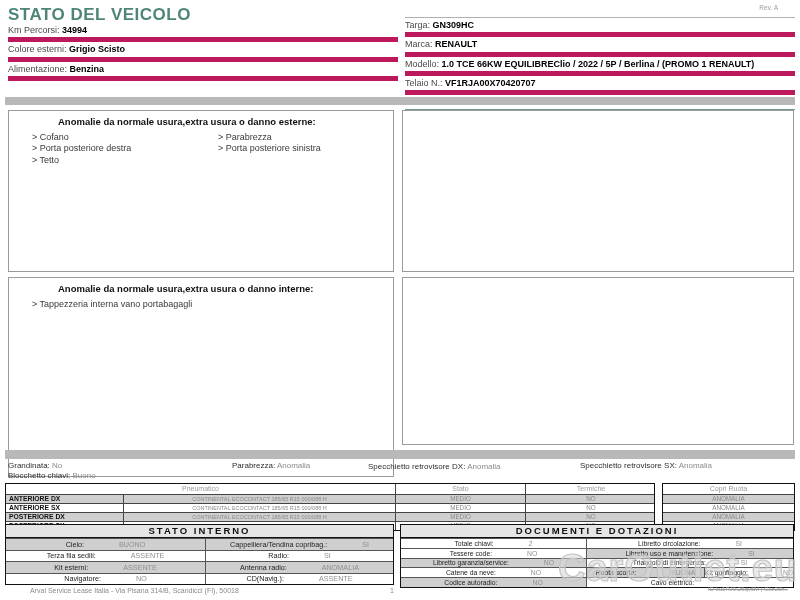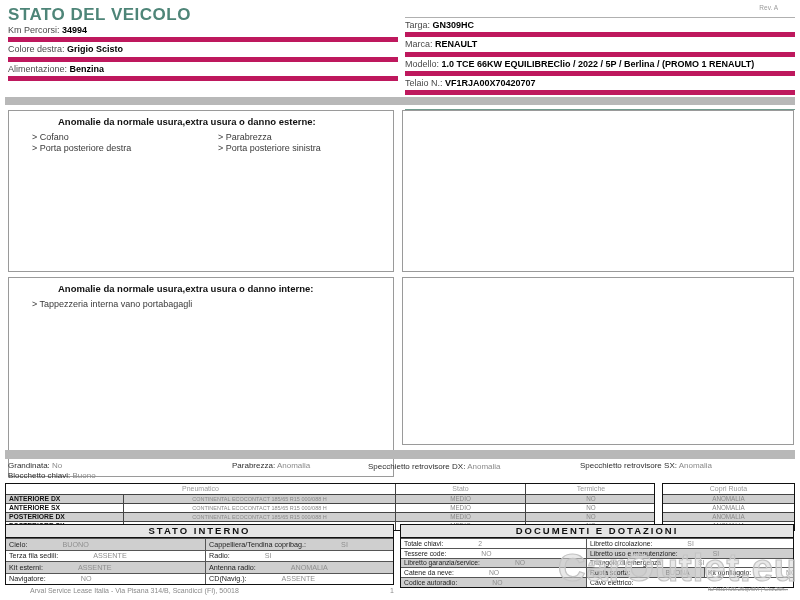--- a/index.html
+++ b/index.html
@@ -70,21 +70,21 @@
   .btable.si{left:5px;width:389px;}
   .btable.doc{left:400px;width:394px;}
   .bt-header{background:#e5e5e5;font-size:9.5px;font-weight:bold;letter-spacing:2px;
              text-align:center;color:#111;height:12px;line-height:12px;
              border-bottom:1.5px solid #111;overflow:hidden;}
   .bt-row{display:grid;border-top:1px solid #555;}
   .bt-row:first-of-type{border-top:none;}
   .si .bt-row{grid-template-columns:200px 1fr;height:10.5px;}
   .doc .bt-row{grid-template-columns:186px 1fr;height:8.8px;}
   .doc .bt-row.split{grid-template-columns:186px 118px 1fr;}
-  .bcell{display:flex;justify-content:flex-start;align-items:center;
+  .bcell{display:flex;justify-content:center;align-items:center;
          padding:0 3px;border-right:1px solid #555;overflow:hidden;box-sizing:border-box;gap:35px;}
   .bt-row .bcell:last-child{border-right:none;}
   .si .bcell{font-size:7.2px;}
   .doc .bcell{font-size:6.8px;}
   .blabel{color:#222;white-space:nowrap;}
   .bvalue{color:#8f8f8f;white-space:nowrap;}
 
   
   .footer-company{position:absolute;left:30px;top:587px;font-size:7px;color:#8a8a8a;}
   .footer-page{position:absolute;left:390px;top:587px;font-size:7px;color:#8a8a8a;}
@@ -101,21 +101,21 @@
 
   <div class="doc-title">STATO DEL VEICOLO</div>
   <div class="rev">Rev. A</div>
 
   <div class="fields-left">
     <div class="field">
       <span class="flabel">Km Percorsi:</span>
       <span class="fvalue">34994</span>
     </div>
     <div class="field">
-      <span class="flabel">Colore destra:</span>
+      <span class="flabel">Colore esterni:</span>
       <span class="fvalue">Grigio Scisto</span>
     </div>
     <div class="field">
       <span class="flabel">Alimentazione:</span>
       <span class="fvalue">Benzina</span>
     </div>
   </div>
 
   <div class="fields-right">
     <div class="field">
@@ -141,20 +141,21 @@
   </div>
 
   <div class="gbar gbar1"></div>
 
   <div class="anom-box ext-left">
     <div class="anom-title">Anomalie da normale usura,extra usura o danno esterne:</div>
     <div class="anom-cols">
       <div class="anom-col">
         <div class="anom-item">&gt; Cofano</div>
         <div class="anom-item">&gt; Porta posteriore destra</div>
+        <div class="anom-item">&gt; Tetto</div>
       </div>
       <div class="anom-col">
         <div class="anom-item">&gt; Parabrezza</div>
         <div class="anom-item">&gt; Porta posteriore sinistra</div>
       </div>
     </div>
   </div>
   <div class="anom-box ext-right"></div>
 
   <div class="anom-box int-left">

